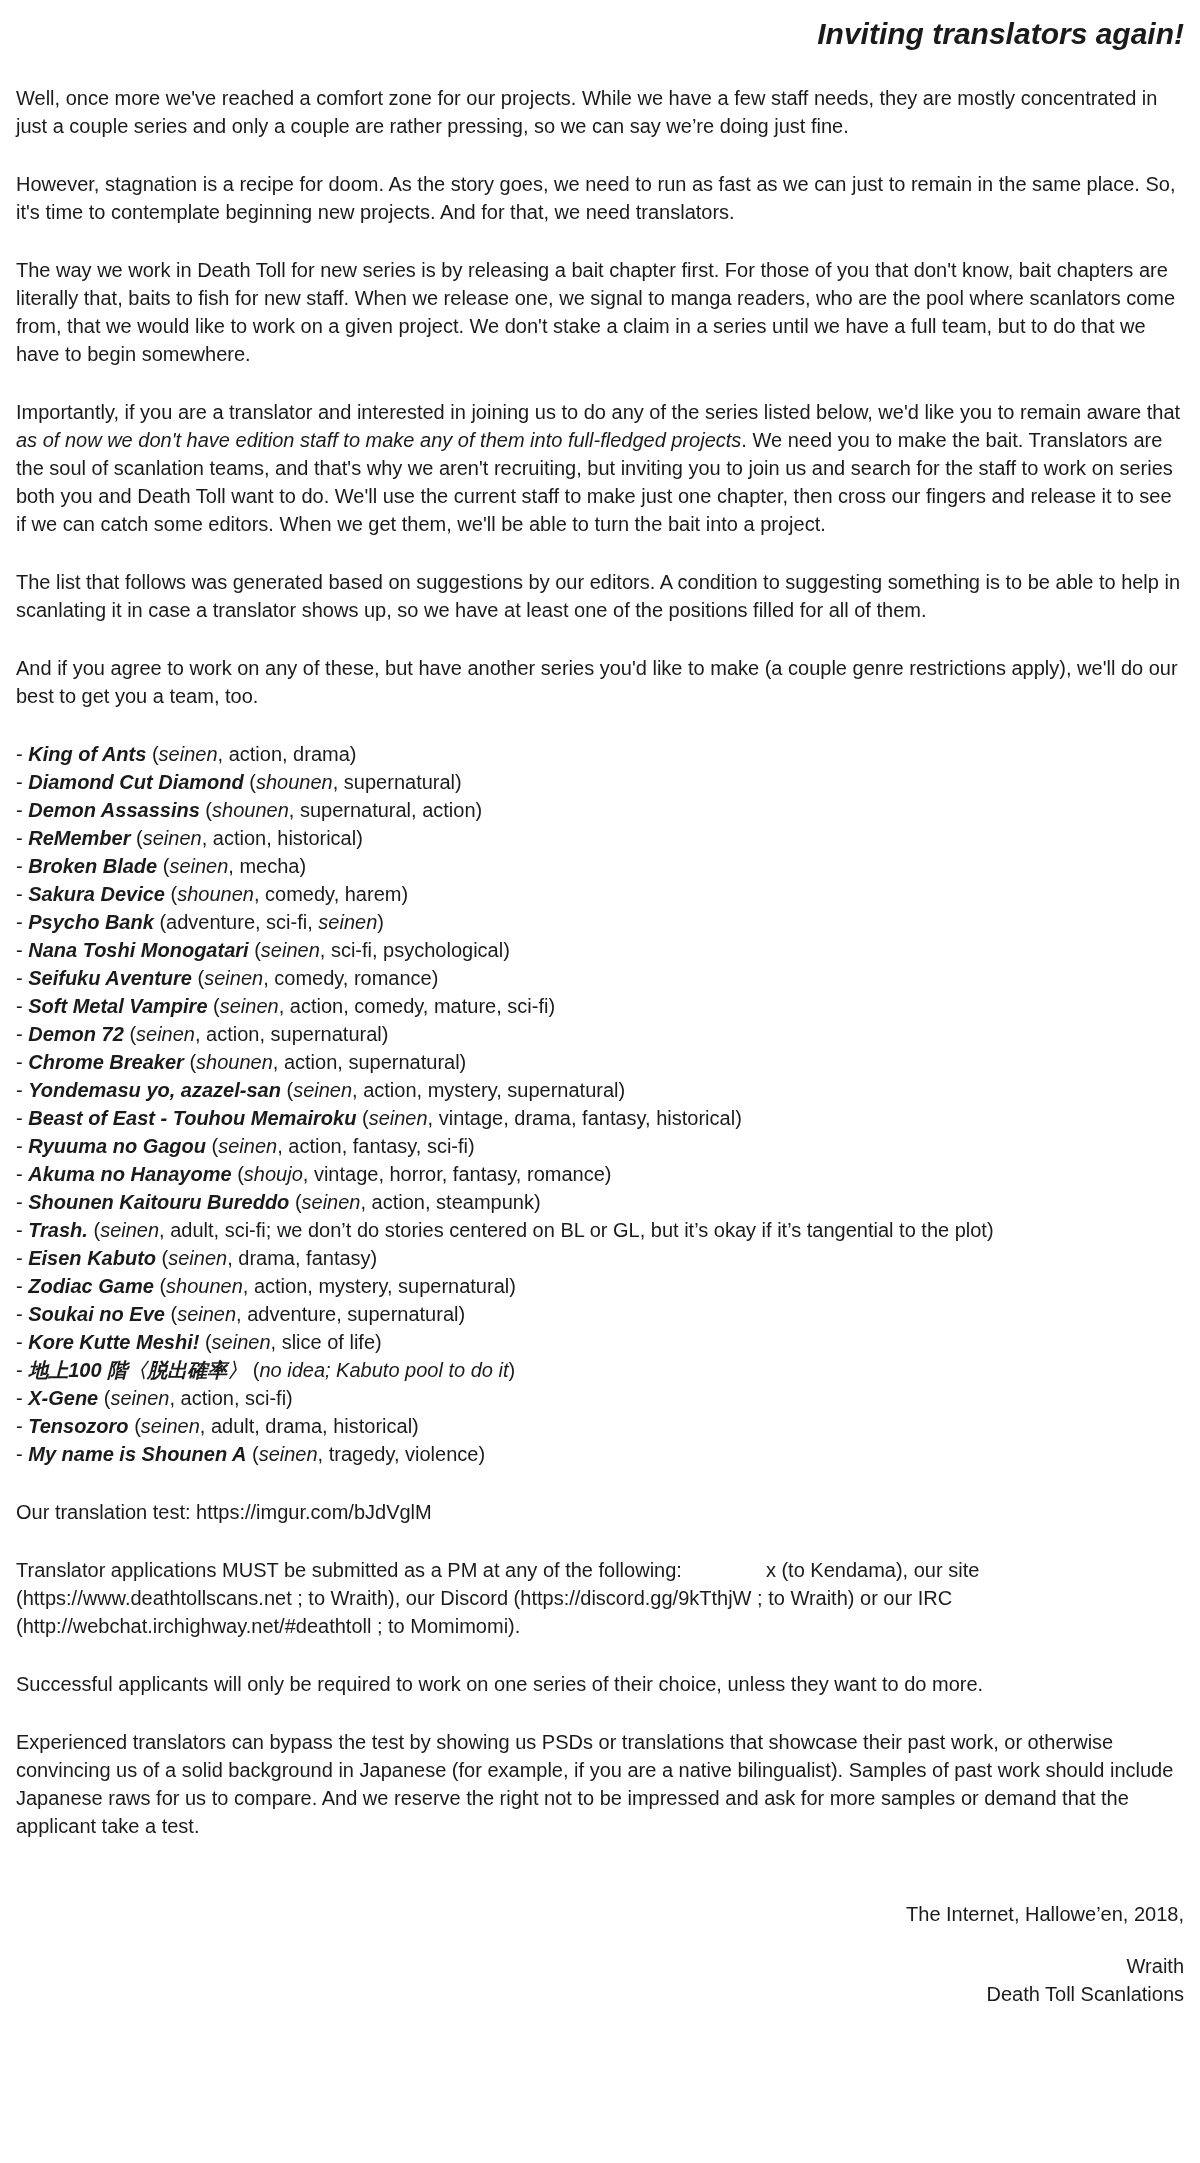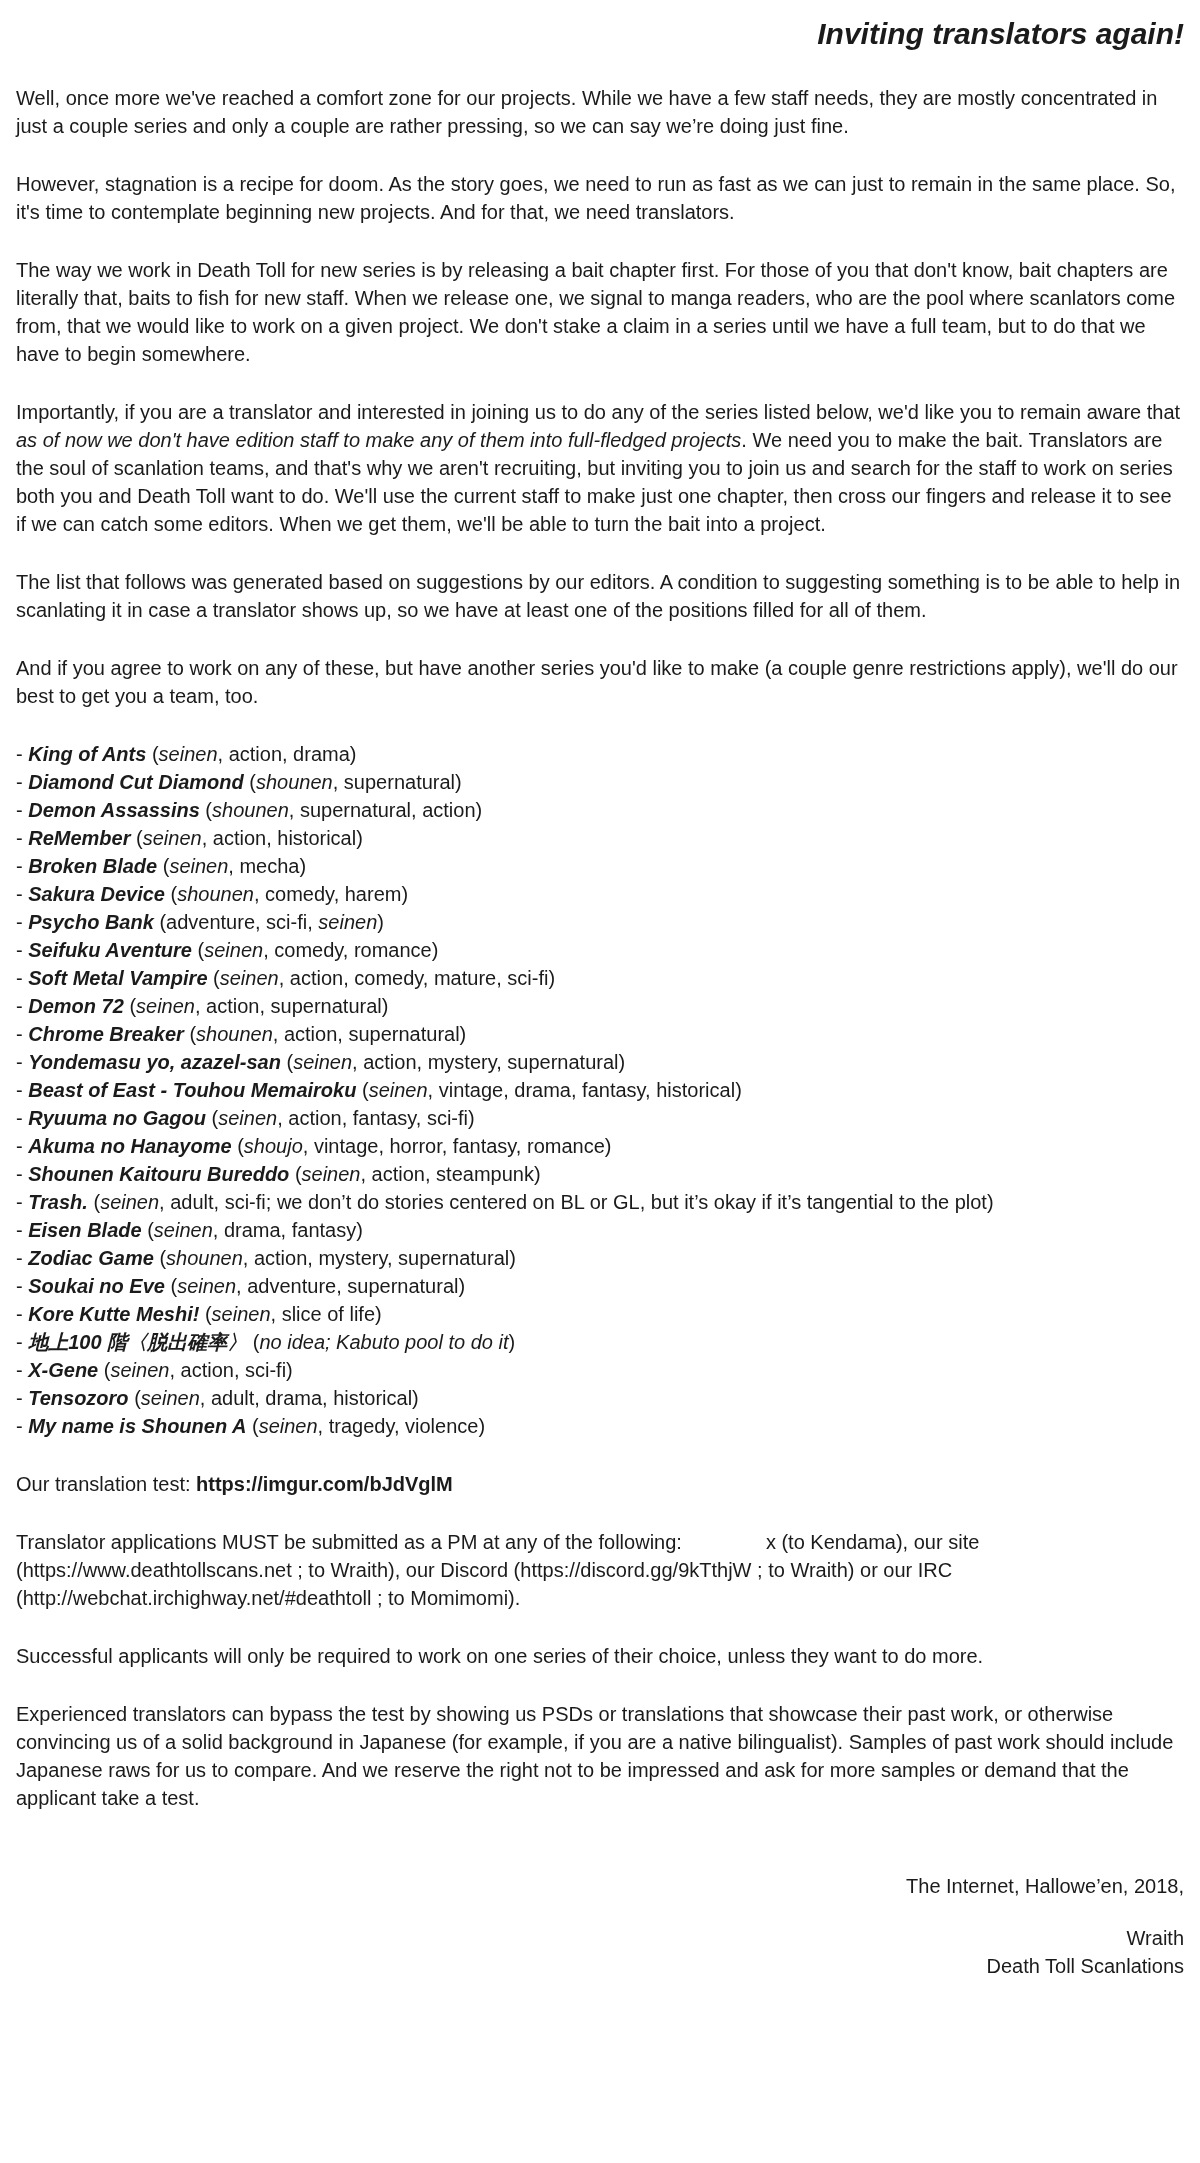--- a/index.html
+++ b/index.html
@@ -22,21 +22,21 @@
     font-size: 30px;
     line-height: 40px;
     font-weight: 700;
     font-style: italic;
   }
   p.para { margin: 30px 0 0 0; }
   .series-list { margin: 30px 0 0 0; }
   .series-item { margin: 0; }
   .seg.n { font-style: normal; font-weight: 400; }
   .seg.i { font-style: italic; }
-  .seg.b { font-weight: 700; }
+  .seg.b { font-weight: 400; }
   .bi { font-weight: 700; font-style: italic; }
   .gap { display: inline-block; width: 84px; }
   #test-line { margin: 30px 0 0 0; }
   .footer {
     margin-top: 60px;
     text-align: right;
   }
   .footer p { margin: 0; }
   .footer .sig-name { margin-top: 24px; }
 </style>
@@ -56,31 +56,32 @@
     </div>
 
   <div id="series-list" class="series-list">
       <div class="series-item"><span class="seg n">- </span><span class="bi">King of Ants</span> <span class="seg n">(</span><span class="seg i">seinen</span><span class="seg n">, action, drama)</span></div>
       <div class="series-item"><span class="seg n">- </span><span class="bi">Diamond Cut Diamond</span> <span class="seg n">(</span><span class="seg i">shounen</span><span class="seg n">, supernatural)</span></div>
       <div class="series-item"><span class="seg n">- </span><span class="bi">Demon Assassins</span> <span class="seg n">(</span><span class="seg i">shounen</span><span class="seg n">, supernatural, action)</span></div>
       <div class="series-item"><span class="seg n">- </span><span class="bi">ReMember</span> <span class="seg n">(</span><span class="seg i">seinen</span><span class="seg n">, action, historical)</span></div>
       <div class="series-item"><span class="seg n">- </span><span class="bi">Broken Blade</span> <span class="seg n">(</span><span class="seg i">seinen</span><span class="seg n">, mecha)</span></div>
       <div class="series-item"><span class="seg n">- </span><span class="bi">Sakura Device</span> <span class="seg n">(</span><span class="seg i">shounen</span><span class="seg n">, comedy, harem)</span></div>
       <div class="series-item"><span class="seg n">- </span><span class="bi">Psycho Bank</span> <span class="seg n">(adventure, sci-fi, </span><span class="seg i">seinen</span><span class="seg n">)</span></div>
+      <div class="series-item"><span class="seg n">- </span><span class="bi">Nana Toshi Monogatari</span> <span class="seg n">(</span><span class="seg i">seinen</span><span class="seg n">, sci-fi, psychological)</span></div>
       <div class="series-item"><span class="seg n">- </span><span class="bi">Seifuku Aventure</span> <span class="seg n">(</span><span class="seg i">seinen</span><span class="seg n">, comedy, romance)</span></div>
       <div class="series-item"><span class="seg n">- </span><span class="bi">Soft Metal Vampire</span> <span class="seg n">(</span><span class="seg i">seinen</span><span class="seg n">, action, comedy, mature, sci-fi)</span></div>
       <div class="series-item"><span class="seg n">- </span><span class="bi">Demon 72</span> <span class="seg n">(</span><span class="seg i">seinen</span><span class="seg n">, action, supernatural)</span></div>
       <div class="series-item"><span class="seg n">- </span><span class="bi">Chrome Breaker</span> <span class="seg n">(</span><span class="seg i">shounen</span><span class="seg n">, action, supernatural)</span></div>
       <div class="series-item"><span class="seg n">- </span><span class="bi">Yondemasu yo, azazel-san</span> <span class="seg n">(</span><span class="seg i">seinen</span><span class="seg n">, action, mystery, supernatural)</span></div>
       <div class="series-item"><span class="seg n">- </span><span class="bi">Beast of East - Touhou Memairoku</span> <span class="seg n">(</span><span class="seg i">seinen</span><span class="seg n">, vintage, drama, fantasy, historical)</span></div>
       <div class="series-item"><span class="seg n">- </span><span class="bi">Ryuuma no Gagou</span> <span class="seg n">(</span><span class="seg i">seinen</span><span class="seg n">, action, fantasy, sci-fi)</span></div>
       <div class="series-item"><span class="seg n">- </span><span class="bi">Akuma no Hanayome</span> <span class="seg n">(</span><span class="seg i">shoujo</span><span class="seg n">, vintage, horror, fantasy, romance)</span></div>
       <div class="series-item"><span class="seg n">- </span><span class="bi">Shounen Kaitouru Bureddo</span> <span class="seg n">(</span><span class="seg i">seinen</span><span class="seg n">, action, steampunk)</span></div>
       <div class="series-item"><span class="seg n">- </span><span class="bi">Trash.</span> <span class="seg n">(</span><span class="seg i">seinen</span><span class="seg n">, adult, sci-fi; we don’t do stories centered on BL or GL, but it’s okay if it’s tangential to the plot)</span></div>
-      <div class="series-item"><span class="seg n">- </span><span class="bi">Eisen Blade</span> <span class="seg n">(</span><span class="seg i">seinen</span><span class="seg n">, drama, fantasy)</span></div>
+      <div class="series-item"><span class="seg n">- </span><span class="bi">Eisen Kabuto</span> <span class="seg n">(</span><span class="seg i">seinen</span><span class="seg n">, drama, fantasy)</span></div>
       <div class="series-item"><span class="seg n">- </span><span class="bi">Zodiac Game</span> <span class="seg n">(</span><span class="seg i">shounen</span><span class="seg n">, action, mystery, supernatural)</span></div>
       <div class="series-item"><span class="seg n">- </span><span class="bi">Soukai no Eve</span> <span class="seg n">(</span><span class="seg i">seinen</span><span class="seg n">, adventure, supernatural)</span></div>
       <div class="series-item"><span class="seg n">- </span><span class="bi">Kore Kutte Meshi!</span> <span class="seg n">(</span><span class="seg i">seinen</span><span class="seg n">, slice of life)</span></div>
       <div class="series-item"><span class="seg n">- </span><span class="bi">地上100 階〈脱出確率〉</span> <span class="seg n">(</span><span class="seg i">no idea; Kabuto pool to do it</span><span class="seg n">)</span></div>
       <div class="series-item"><span class="seg n">- </span><span class="bi">X-Gene</span> <span class="seg n">(</span><span class="seg i">seinen</span><span class="seg n">, action, sci-fi)</span></div>
       <div class="series-item"><span class="seg n">- </span><span class="bi">Tensozoro</span> <span class="seg n">(</span><span class="seg i">seinen</span><span class="seg n">, adult, drama, historical)</span></div>
       <div class="series-item"><span class="seg n">- </span><span class="bi">My name is Shounen A</span> <span class="seg n">(</span><span class="seg i">seinen</span><span class="seg n">, tragedy, violence)</span></div>
     </div>
 
   <p id="test-line"><span class="seg n">Our translation test: </span><span class="seg b">https://imgur.com/bJdVglM</span></p>

